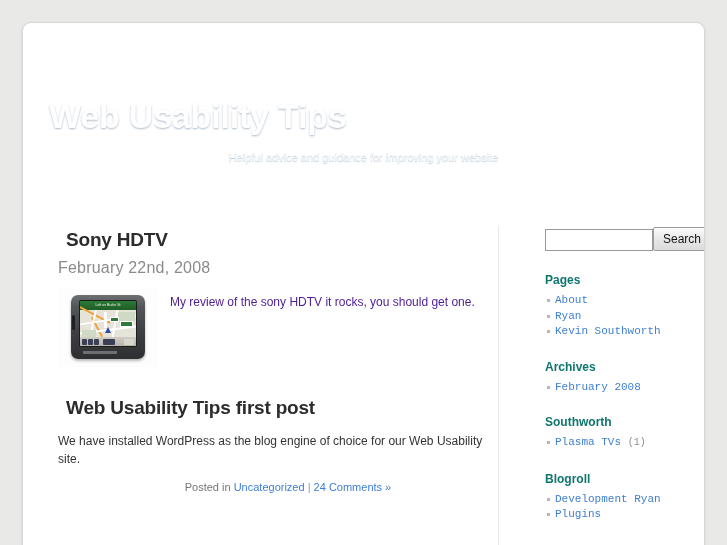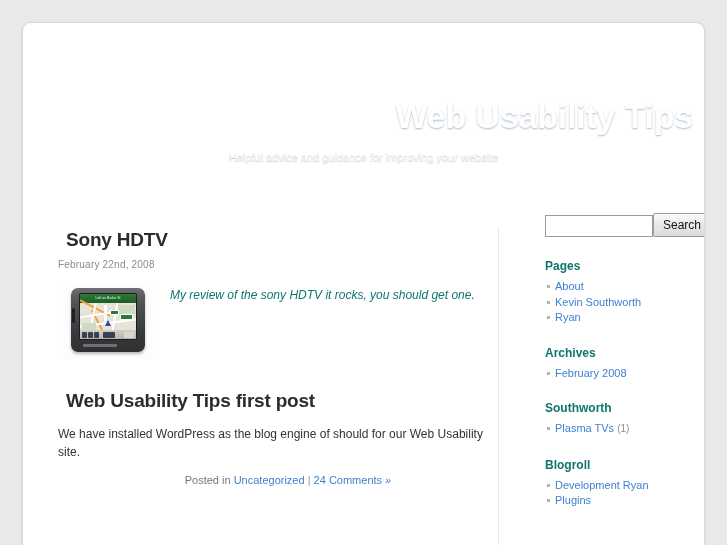--- a/index.html
+++ b/index.html
@@ -58,21 +58,21 @@
     left: 0; right: 0; bottom: 0;
     height: 54px;
     background: linear-gradient(to bottom, rgba(255,255,255,0.035), rgba(255,255,255,0.085));
     pointer-events: none;
   }
   #site-title {
     position: absolute;
     left: 15px;
     right: 0;
     top: 66px;
-    text-align: right;
+    text-align: left;
     font-size: 34px;
     font-weight: bold;
     color: #ffffff;
     letter-spacing: -0.2px;
     text-shadow: 0 1px 2px rgba(20,60,100,0.35);
     line-height: 1;
   }
   #site-desc {
     position: absolute;
     left: 0;
@@ -119,21 +119,21 @@
   
   .post { position: relative; }
   .post-title {
     font-size: 19px;
     font-weight: bold;
     color: #2c2c2c;
     margin: 8px;
     letter-spacing: -0.2px;
   }
   .post-date {
-    font-size: 10px;
+    font-size: 16px;
     color: #8b8b8b;
     margin-top: 6px;
     letter-spacing: 0.2px;
   }
   .post-body {
     font-size: 12px;
     color: #333333;
     line-height: 1.5;
     margin-top: 13px;
   }
@@ -219,27 +219,26 @@
   .gps-label {
     position: absolute; left: 12px; bottom: 5px; width: 34px; height: 3px;
     background: #8e9093; opacity: .65;
   }
   .thumb-text {
     position: absolute;
     left: 112px;
     top: 4px;
     width: 310px;
     font-size: 12px;
-    color: #0f766e;
+    color: #4c1d95;
     line-height: 1.5;
-    font-style: italic;
-  }
-
-  
-  #search-row { position: relative; height: 24px; }
+  }
+
+  
+  #search-row { position: relative; height: 24px; margin-top: 14px; }
   #search-input {
     position: absolute; left: 20px; top: 0;
     width: 100px; height: 18px;
     border: 1px solid #9a9a9a;
     background: #ffffff;
     font-family: "Liberation Sans", sans-serif;
     font-size: 11px;
     padding: 1px 3px;
     box-sizing: content-box;
     outline: none;
@@ -264,20 +263,21 @@
     color: #0f766e;
     margin: 0 0 6px 20px;
   }
   .widget ul { list-style: none; margin: 0; padding: 0 0 0 30px; }
   .widget li {
     position: relative;
     font-size: 11px;
     line-height: 14.5px;
     margin-bottom: 0px;
     padding-bottom: 1px;
+    font-family: Liberation Mono, monospace;
   }
   .widget li:before {
     content: "";
     position: absolute;
     left: -8px;
     top: 6px;
     width: 3px;
     height: 3px;
     background: #b6b6b4;
   }
@@ -337,21 +337,21 @@
               <div class="gps-label"></div>
             </div>
           </div>
           <div class="thumb-text">My review of the sony HDTV it rocks, you should get one.</div>
         </div>
 
       </div>
 
       <div class="post" style="margin-top:26px;">
         <h2 class="post-title">Web Usability Tips first post</h2>
-        <div class="post-body">We have installed WordPress as the blog engine of should for our Web Usability site.</div>
+        <div class="post-body">We have installed WordPress as the blog engine of choice for our Web Usability site.</div>
         <div class="post-meta" style="margin-top:13px;">
           <span>Posted in</span>
           <a href="#">Uncategorized</a>
           <span class="sep">|</span>
           <a href="#">24 Comments »</a>
         </div>
       </div>
 
     </div>
 
@@ -361,22 +361,22 @@
 
       <div id="search-row">
         <input id="search-input" type="text" placeholder="" style="">
         <button id="search-button">Search</button>
       </div>
 
       <div class="widget">
         <h3 class="widget-title">Pages</h3>
         <ul>
           <li><a href="#">About</a></li>
+          <li><a href="#">Ryan</a></li>
           <li><a href="#">Kevin Southworth</a></li>
-          <li><a href="#">Ryan</a></li>
         </ul>
       </div>
 
       <div class="widget">
         <h3 class="widget-title">Archives</h3>
         <ul>
           <li><a href="#">February 2008</a></li>
         </ul>
       </div>
 

